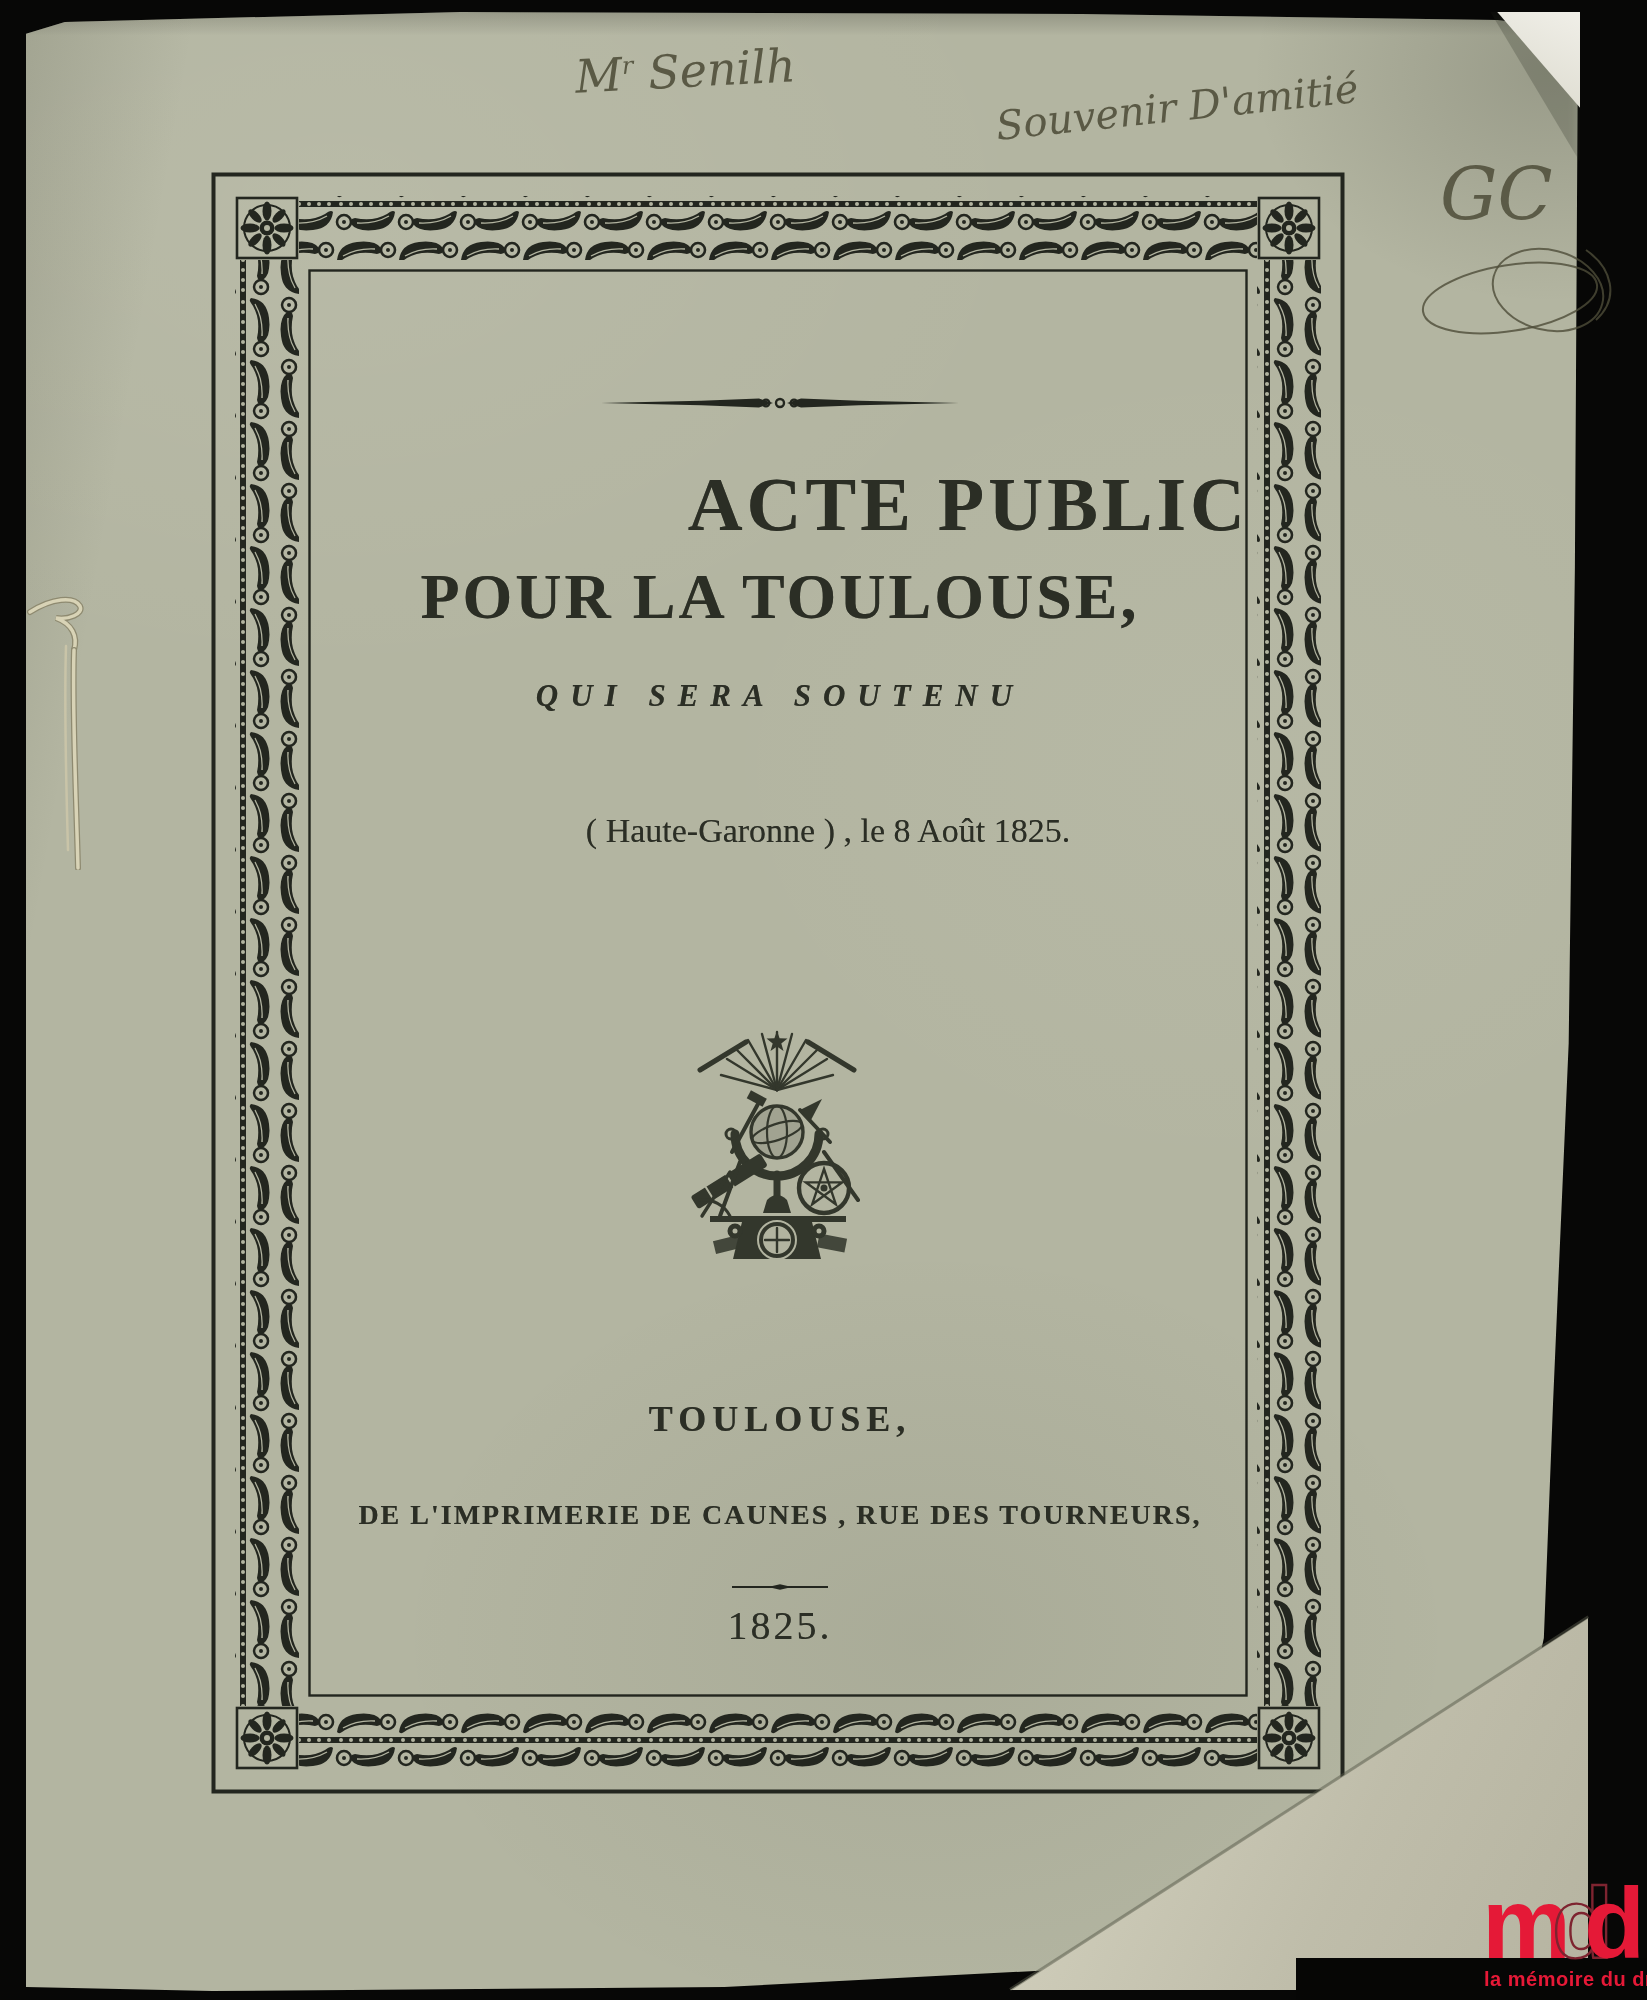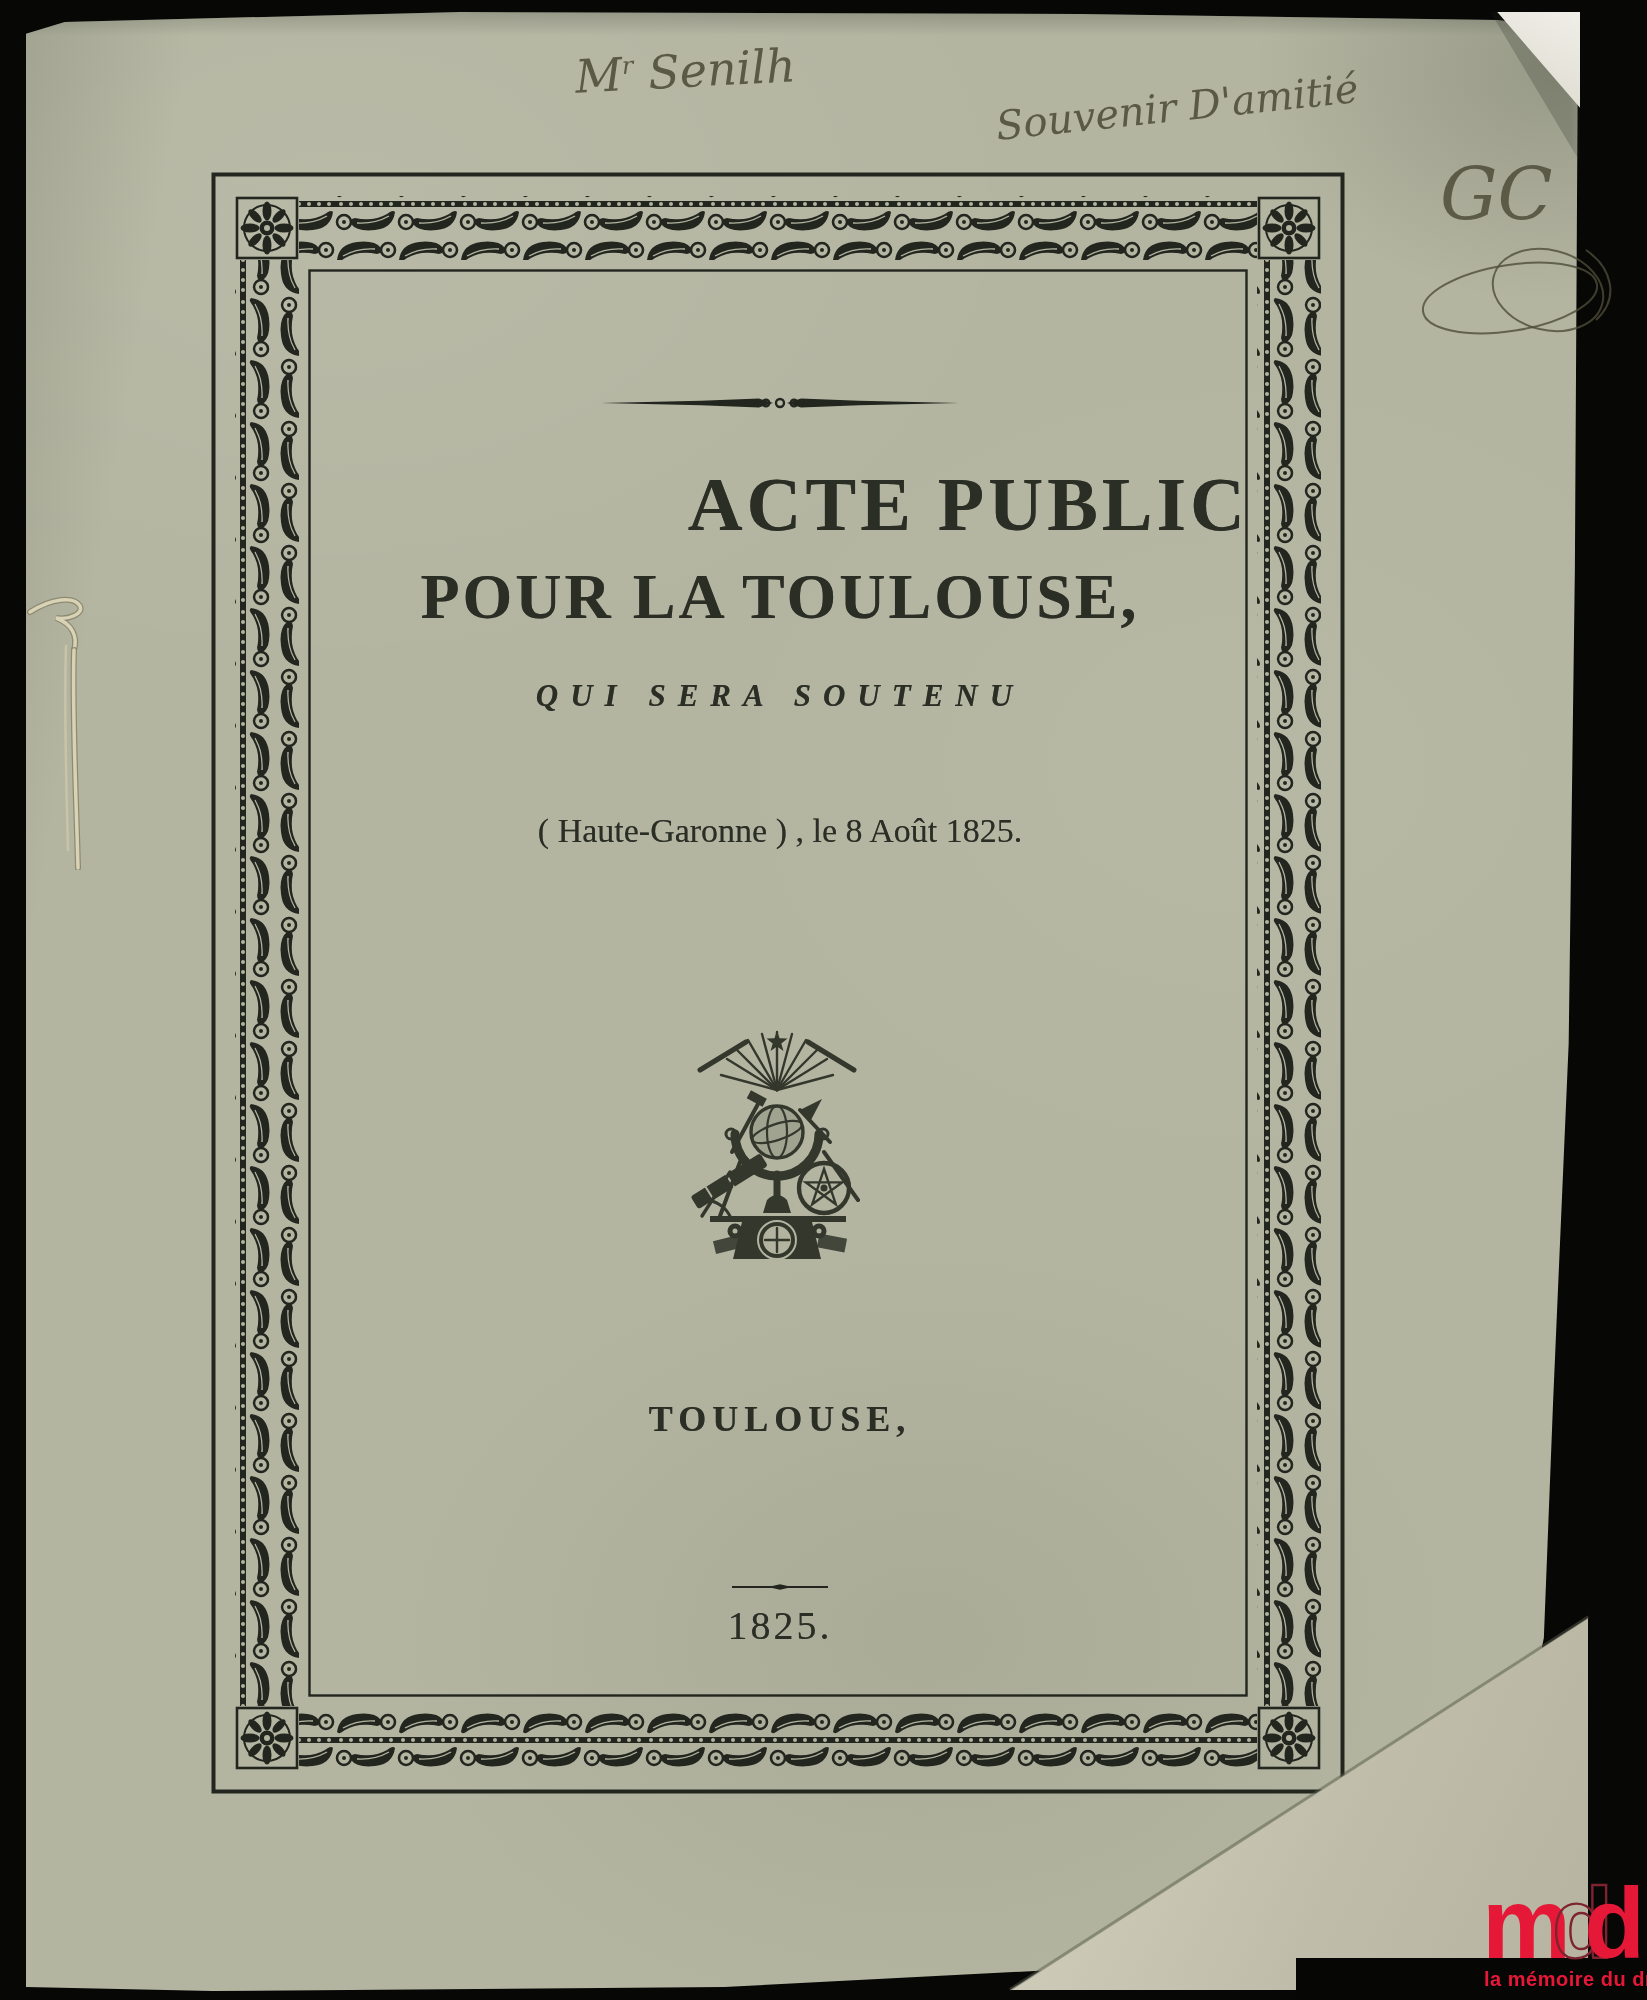--- a/index.html
+++ b/index.html
@@ -21,21 +21,21 @@
       45% 99.6%, 12% 99.8%, 0% 99.6%);
   }
   .print{position:absolute;left:311px;width:938px;text-align:center;color:#2b2e25;
          text-shadow:0 0 .6px rgba(43,46,37,.55);white-space:nowrap;}
   
   #institution{top:295px;font-size:36px;font-weight:700;letter-spacing:4px;}
   #title-line1{top:461px;font-size:76px;font-weight:700;letter-spacing:4px;text-align:right;}
   #title-line2{top:560px;font-size:64px;font-weight:700;letter-spacing:3px;}
   #subtitle{top:678px;font-size:31px;font-style:italic;font-weight:700;letter-spacing:12px;}
   #author-line1{top:751px;font-size:34px;}
-  #author-line2{top:812px;font-size:34px;}
+  #author-line2{top:812px;font-size:34px;padding-left:48px;}
   .smallcaps{font-variant:small-caps;letter-spacing:1px;}
   #city{top:1398px;font-size:36px;font-weight:700;letter-spacing:6px;}
   #printer{top:1499px;font-size:28px;font-weight:700;letter-spacing:2px;}
   #address{top:1541px;font-size:22px;font-weight:700;letter-spacing:1.5px;}
   #year{top:1602px;font-size:40px;letter-spacing:3px;}
   .rule-svg{position:absolute;left:311px;width:938px;text-align:center;}
   
   .hand{position:absolute;color:rgba(77,76,56,.88);font-family:"DejaVu Serif",serif;
         font-style:italic;white-space:nowrap;}
   #hand-left{left:575px;top:44px;font-size:46px;transform:rotate(-3deg);}
@@ -215,20 +215,21 @@
       <circle cx="147" cy="201" r="7.5" fill="#262a20" stroke="none"></circle>
         <circle cx="147" cy="201" r="2.5" fill="#b2b4a0" stroke="none"></circle>
       <circle cx="105" cy="210" r="15" fill="#b2b4a0" stroke="#262a20" stroke-width="2"></circle>
       <circle cx="105" cy="210" r="19" stroke="#b2b4a0" stroke-width="2"></circle>
       <line x1="105" y1="198" x2="105" y2="222" stroke-width="2.4"></line>
       <line x1="93" y1="210" x2="117" y2="210" stroke-width="2.4"></line>
     </g>
   </svg>
 
   <div class="print" id="city">TOULOUSE,</div>
+  <div class="print" id="printer">DE L'IMPRIMERIE DE CAUNES , RUE DES TOURNEURS,</div>
 
   <svg class="rule-svg" style="top:1582px" width="938" height="10" viewBox="0 0 938 10">
     <rect x="421" y="4" width="96" height="2" fill="#23261f"></rect>
     <polygon points="457,5 469,2.2 481,5 469,7.8" fill="#23261f"></polygon>
   </svg>
 
   <div class="print" id="year">1825.</div>
 
   <div id="fold-top-right-shadow"></div>
   <div id="fold-top-right"></div>

